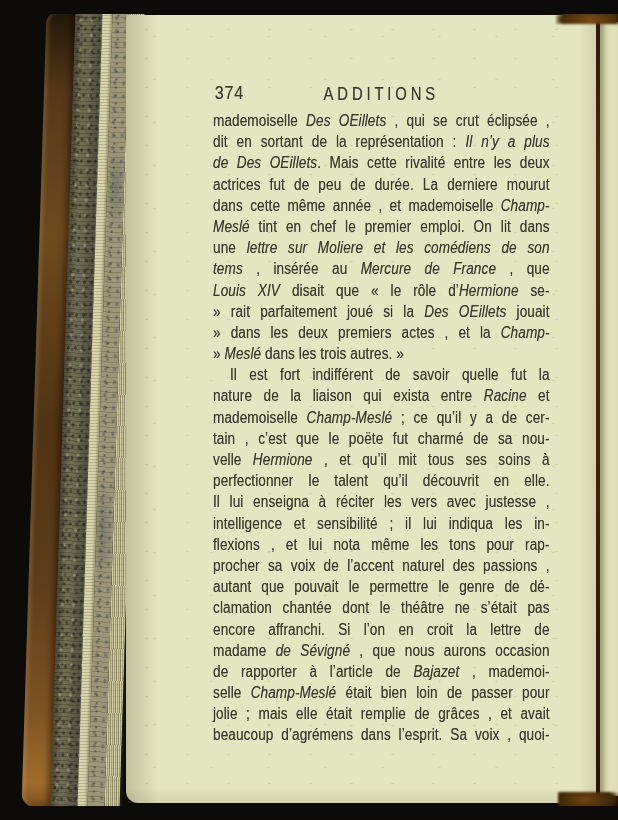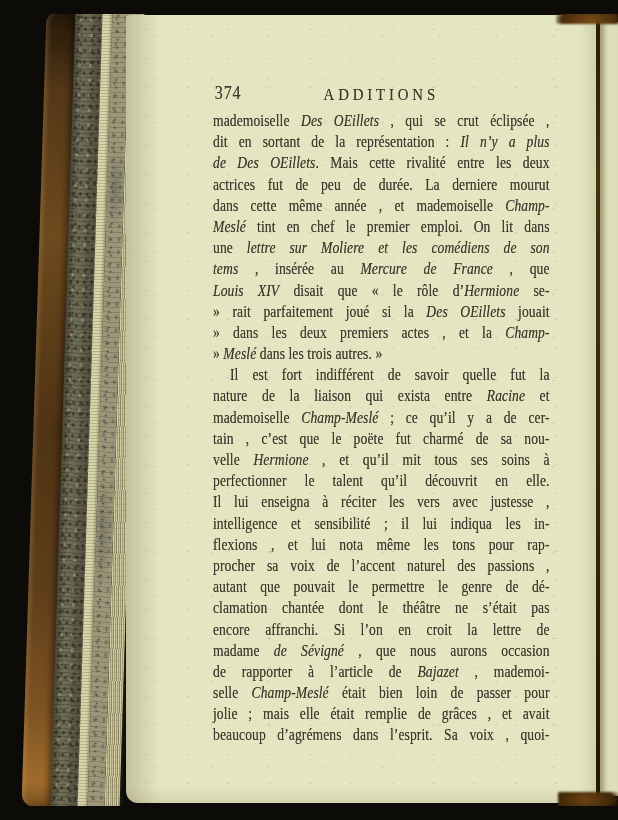--- a/index.html
+++ b/index.html
@@ -5,21 +5,21 @@
   :root{
     --background:#0c0b08;
     --paper:#e4e5c1;
     --ink:#3a382d;
     --cover:#6b451c;
   }
   html,body{margin:0;padding:0;background:#000;}
   .scene{
     position:relative;width:618px;height:820px;overflow:hidden;
     background:var(--background);
-    font-family:Liberation Serif, serif;
+    font-family:Liberation Sans, sans-serif;
   }
   
   .edge-group{position:absolute;left:0;top:0;width:618px;height:820px;transform:rotate(1.8deg);transform-origin:90px 410px;}
   .spine{
     position:absolute;left:34px;top:14px;width:30px;height:794px;
     background:linear-gradient(180deg,#241708,#553818 10%,#6e4a1e 28%,#4f3314 52%,#5e3d1a 72%,#7e5322 88%,#a06c2c 97%,#7a5020);
     border-radius:10px 2px 2px 12px;
     box-shadow:inset -4px 0 6px rgba(0,0,0,.45), inset 3px 0 4px rgba(255,210,140,.18);
   }
   .bandA{

